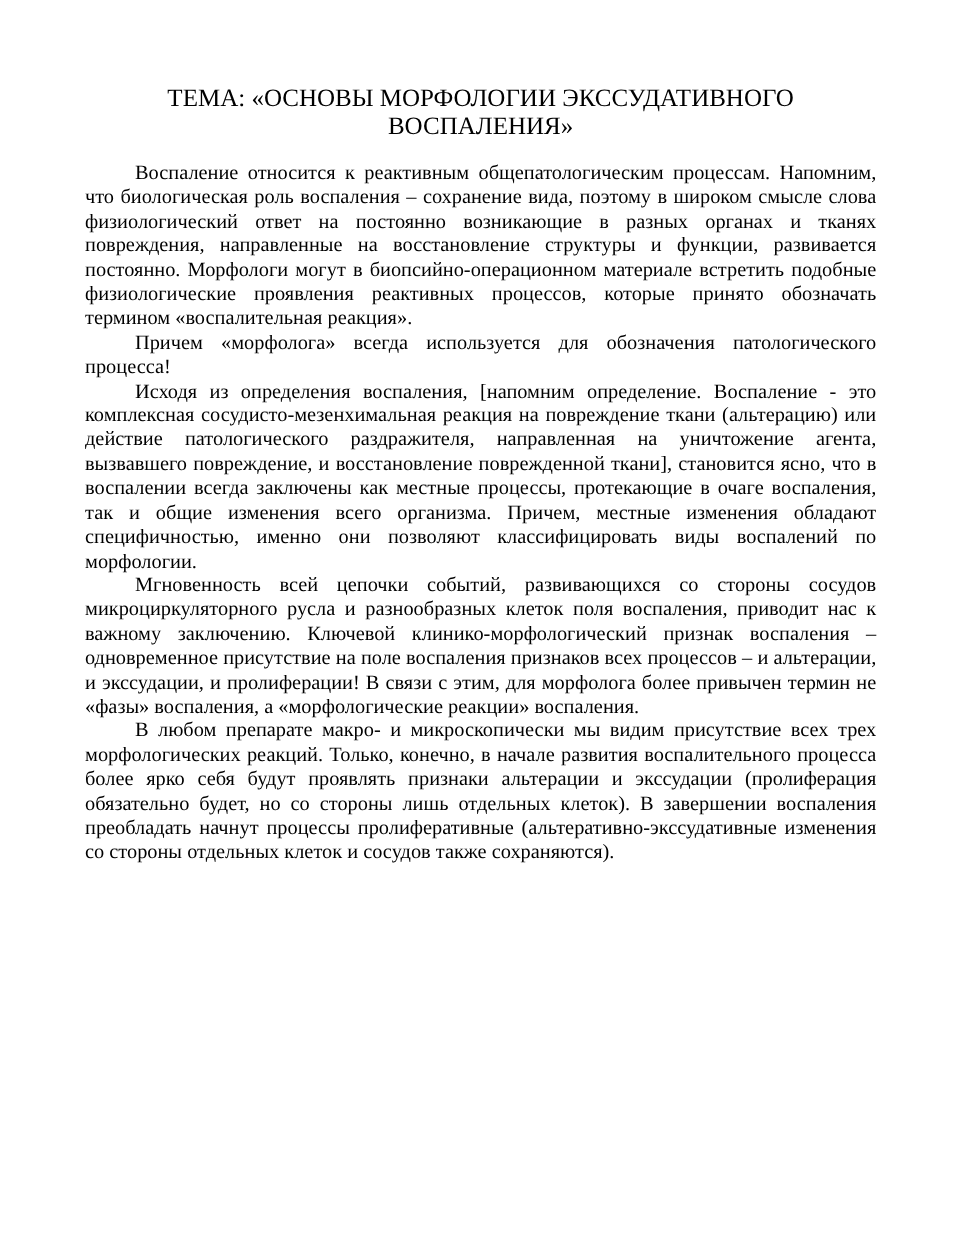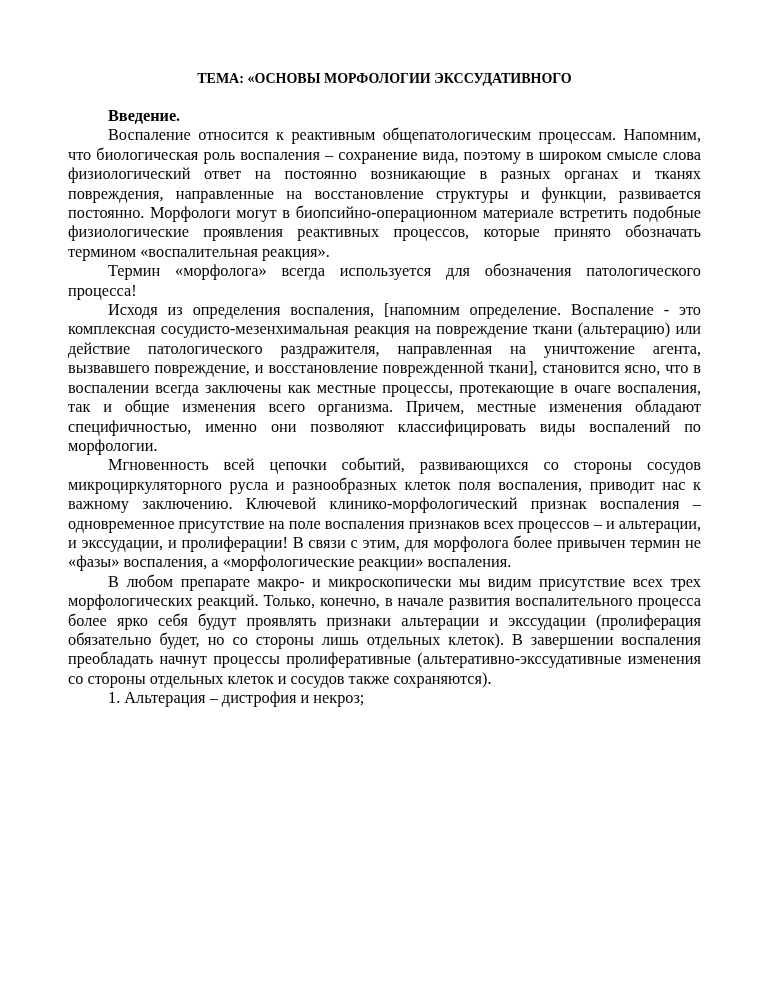--- a/index.html
+++ b/index.html
@@ -15,44 +15,43 @@
     background: #ffffff;
     color: #000000;
     box-sizing: border-box;
     padding: 68px 67px 0 68px;
     overflow: hidden;
     font-family: "Liberation Serif", "DejaVu Serif", serif;
     font-size: 16.3px;
     line-height: 19.4px;
   }
   .doc-title {
-    font-size: 14px;
-    font-weight: bold;
+    font-size: 20px;
+    font-weight: normal;
     text-align: center;
     line-height: 22px;
     margin: 0 0 16px 0;
   }
   .doc-title div { display: block; }
   .para {
     margin: 0;
     text-align: justify;
     text-indent: 40px;
   }
   .run-bold { font-weight: bold; }
   .run-italic { }
   .run-underline { text-underline-offset: 2px; }
 </style>
 </head>
 <body>
 
 <div class="page">
   <h1 class="doc-title">
     <div>ТЕМА: «ОСНОВЫ МОРФОЛОГИИ ЭКССУДАТИВНОГО</div>
+    <div>ВОСПАЛЕНИЯ»</div>
   </h1>
 
-  <p class="para"><span class="run-bold">Введение.</span></p>
   <p class="para"><span>Воспаление относится к </span><span class="run-underline">реактивным</span><span> общепатологическим процессам. Напомним, что биологическая роль воспаления – сохранение вида, поэтому в широком смысле слова физиологический ответ на постоянно возникающие в разных органах и тканях повреждения, направленные на восстановление структуры и функции, развивается постоянно. Морфологи могут в биопсийно-операционном материале встретить подобные физиологические проявления реактивных процессов, которые принято обозначать термином </span><span class="run-underline">«воспалительная реакция»</span><span>.</span></p>
-  <p class="para"><span>Термин </span><span class="run-underline">«морфолога»</span><span> всегда используется для обозначения патологического процесса!</span></p>
+  <p class="para"><span>Причем </span><span class="run-underline">«морфолога»</span><span> всегда используется для обозначения патологического процесса!</span></p>
   <p class="para"><span>Исходя из определения воспаления, [напомним определение. </span><span class="run-italic">Воспаление - это комплексная сосудисто-мезенхимальная реакция на повреждение ткани (альтерацию) или действие патологического раздражителя, направленная на уничтожение агента, вызвавшего повреждение, и восстановление поврежденной ткани</span><span>], становится ясно, что в воспалении всегда заключены как местные процессы, протекающие в очаге воспаления, так и общие изменения всего организма. Причем, </span><span class="run-underline">местные изменения</span><span> обладают специфичностью, именно они позволяют классифицировать виды воспалений по морфологии.</span></p>
   <p class="para"><span>Мгновенность всей цепочки событий, развивающихся со стороны сосудов микроциркуляторного русла и разнообразных клеток поля воспаления, приводит нас к важному заключению. Ключевой клинико-морфологический признак воспаления – </span><span class="run-underline">одновременное присутствие на поле воспаления признаков всех процессов</span><span> – и альтерации, и экссудации, и пролиферации! В связи с этим, для морфолога более привычен термин не «фазы» воспаления, а </span><span class="run-underline">«морфологические реакции»</span><span> воспаления.</span></p>
   <p class="para"><span>В любом препарате макро- и микроскопически мы видим присутствие всех трех морфологических реакций. Только, конечно, в начале развития воспалительного процесса более ярко себя будут проявлять признаки альтерации и экссудации (пролиферация обязательно будет, но со стороны лишь отдельных клеток). В завершении воспаления преобладать начнут процессы пролиферативные (альтеративно-экссудативные изменения со стороны отдельных клеток и сосудов также сохраняются).</span></p>
-  <p class="para"><span>1. Альтерация – дистрофия и некроз;</span></p>
 </div>
 
 </body></html>

